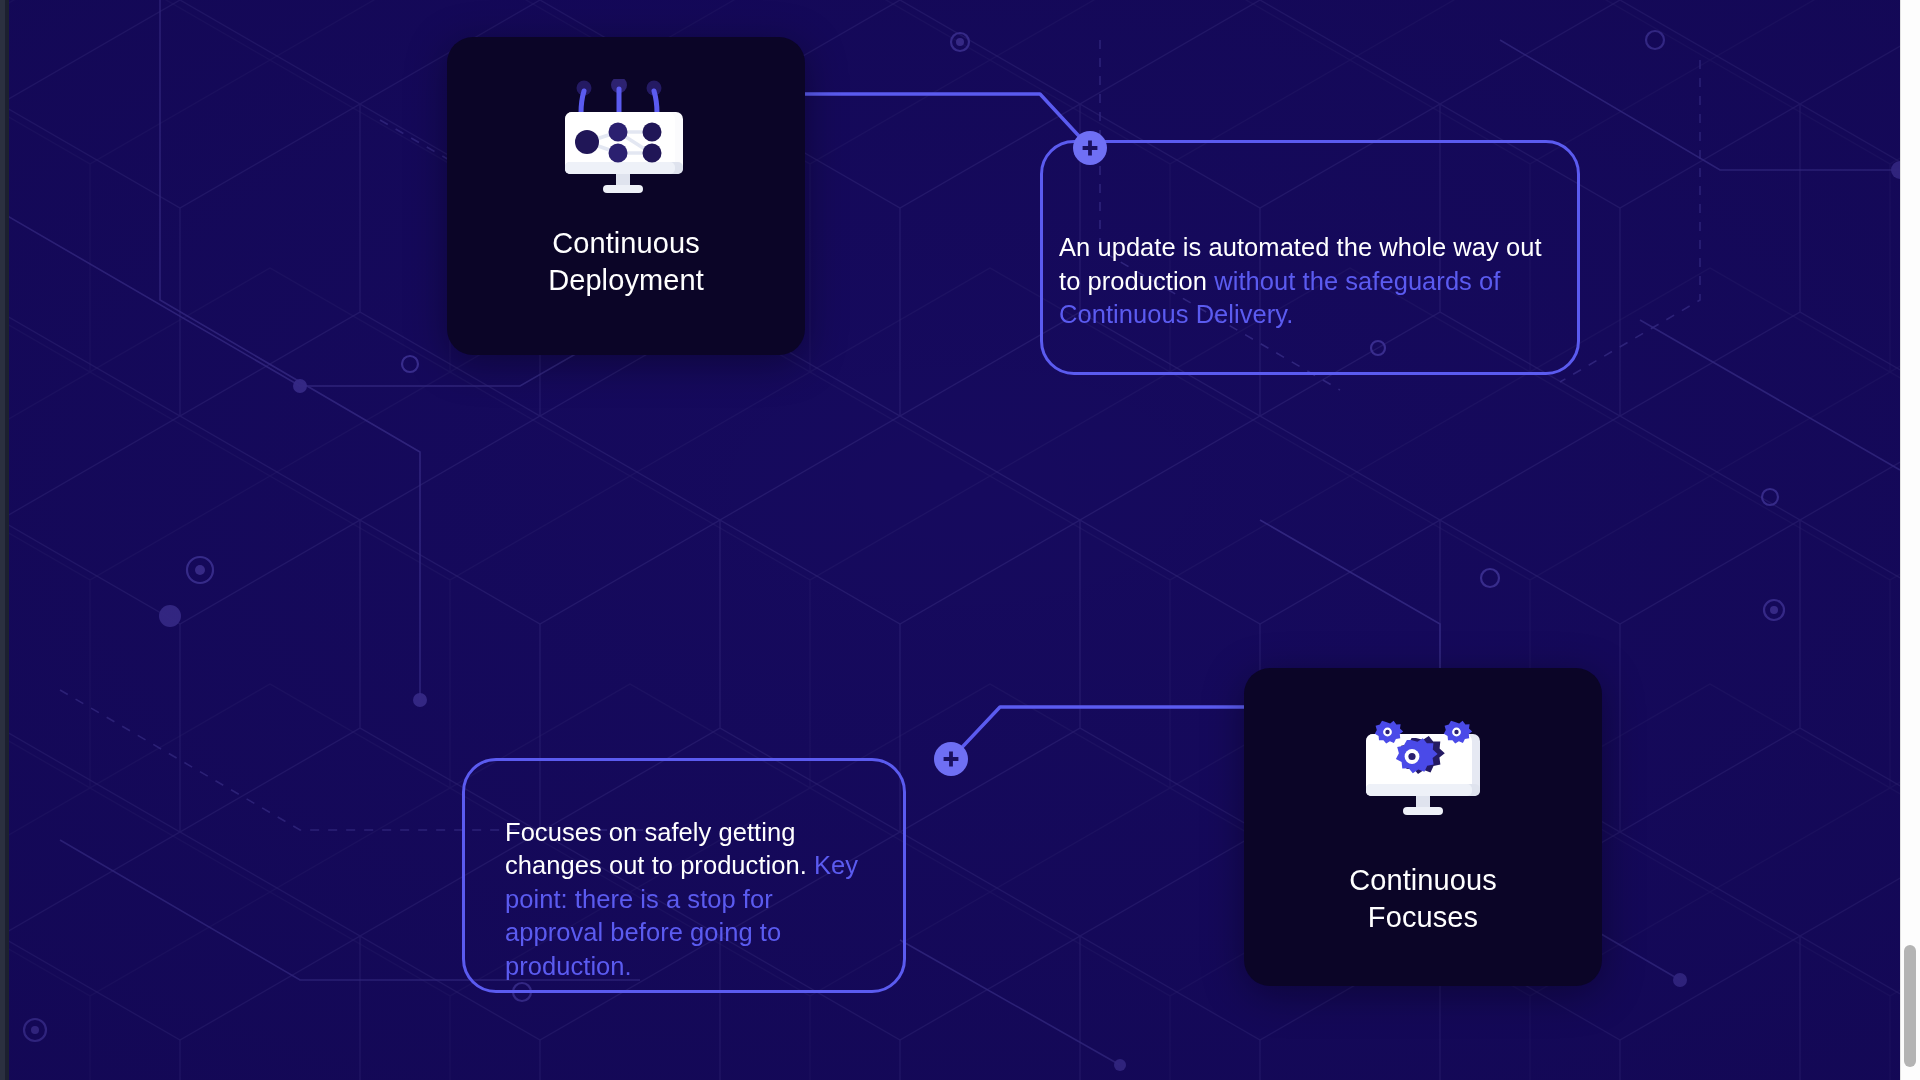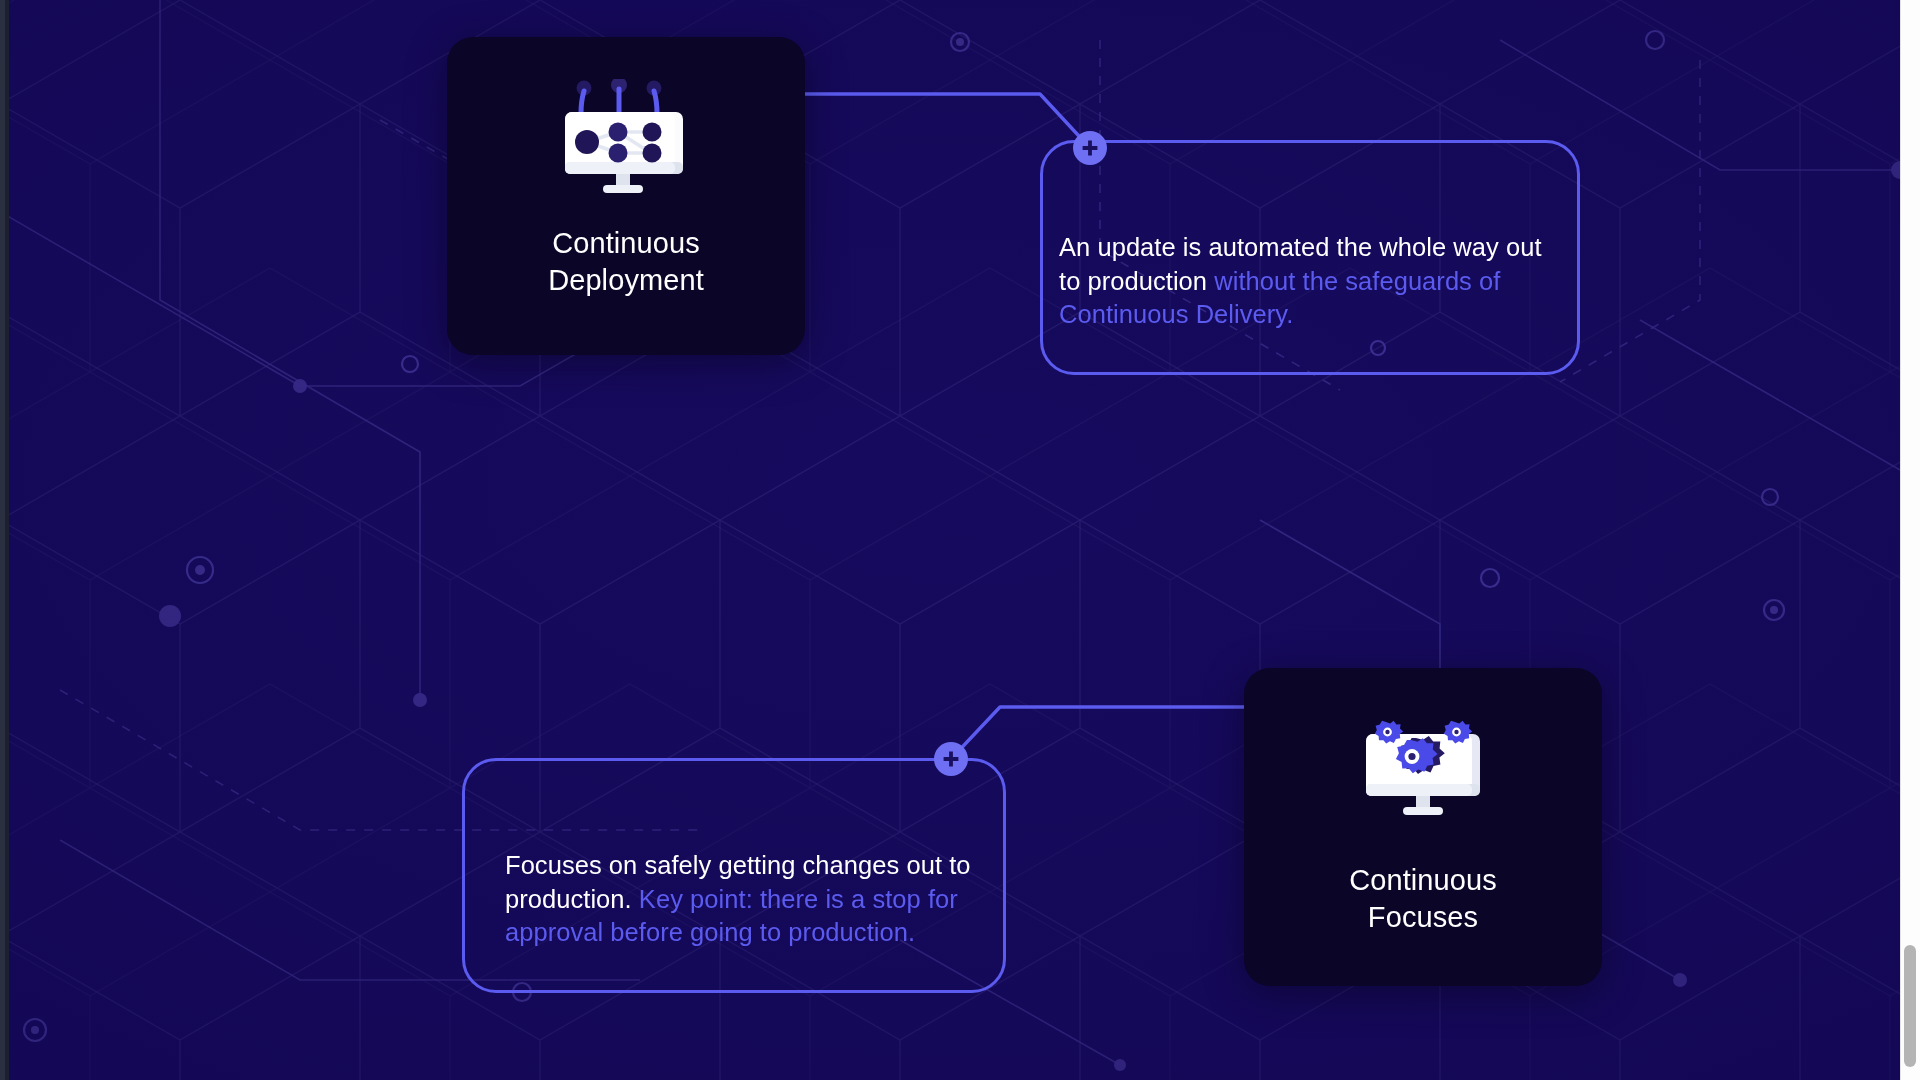--- a/index.html
+++ b/index.html
@@ -101,21 +101,21 @@
   .bubble {
     position:absolute;
     border:3px solid #5b5bf0;
     border-radius:34px;
     z-index:5;
     background:transparent;
     display:flex;
     align-items:center;
   }
   #bubble-deployment { left:1040px; top:140px; width:540px; height:235px; }
-  #bubble-delivery   { left:462px; top:758px; width:544px; height:235px; }
+  #bubble-delivery   { left:462px; top:758px; width:444px; height:235px; }
 
   .bubble-text {
     padding:0 16px;
     font-size:25.5px;
     line-height:33.5px;
     color:#ffffff;
     font-weight:400;
     letter-spacing:0.05px;
     margin-top:48px;
   }

